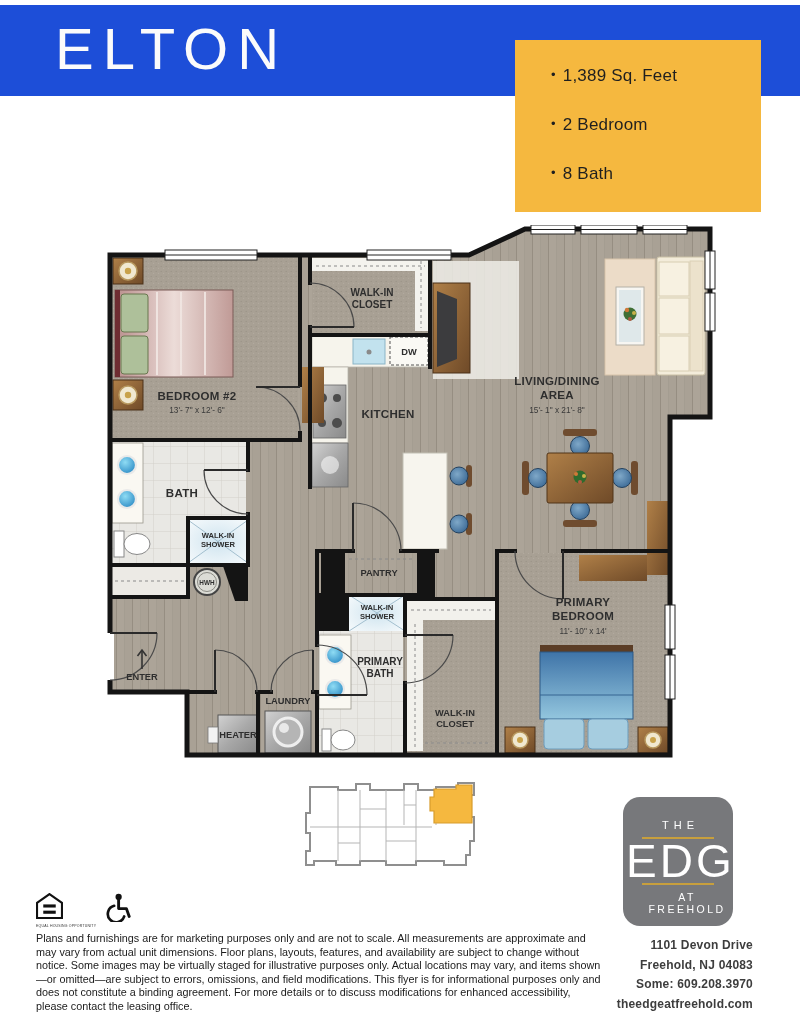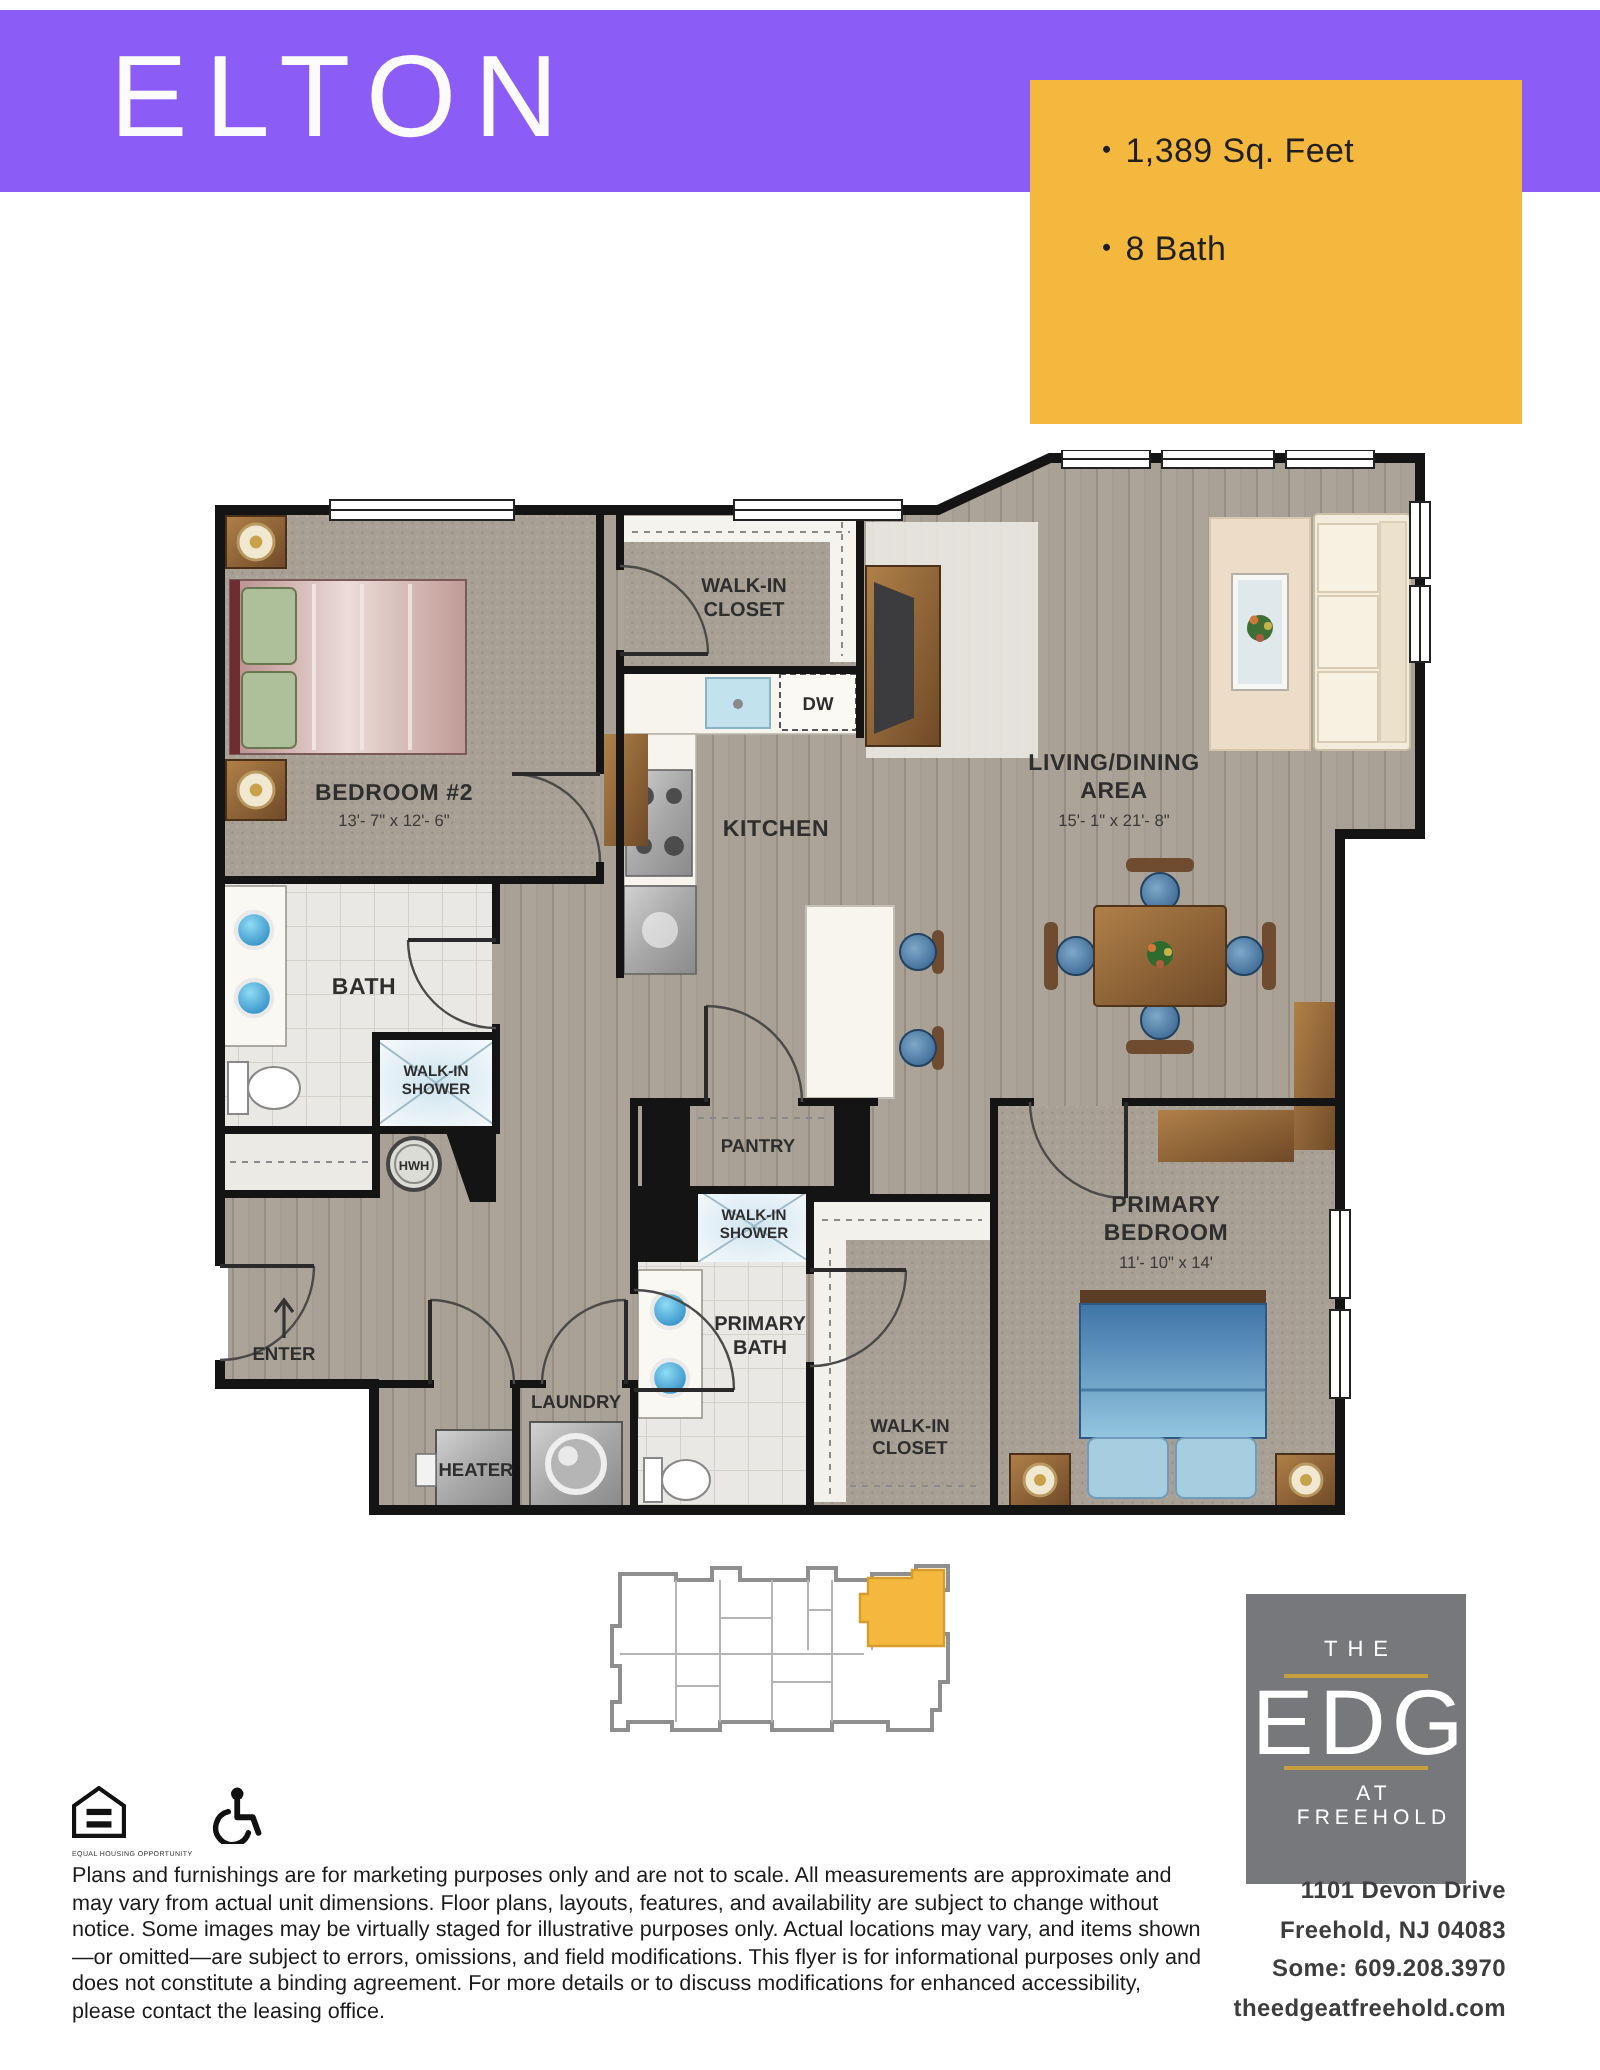--- a/index.html
+++ b/index.html
@@ -1,39 +1,39 @@
 <!DOCTYPE html>
 <html><head>
 <meta charset="utf-8">
 <style>
   html,body{margin:0;padding:0;background:#fff;}
   .page{position:relative;width:800px;height:1035px;background:#fff;overflow:hidden;
         font-family:"Liberation Sans",sans-serif;}
   
-  .banner{position:absolute;left:0;top:5px;width:800px;height:91px;background:#8b5cf6;}
+  .banner{position:absolute;left:0;top:5px;width:800px;height:91px;background:#1d4ed8;}
   .banner h1{margin:0;position:absolute;left:55px;top:9px;font-size:58px;line-height:70px;
              font-weight:300;letter-spacing:9px;color:#fbfbfb;}
   .info-box{position:absolute;left:515px;top:40px;width:246px;height:172px;background:#F5B83F;
             box-sizing:border-box;padding:26px 0 0 36px;}
   .info-box .item{font-size:17px;color:#1f1f1f;font-weight:500;margin-bottom:29px;letter-spacing:.2px;}
   .info-box .dot{font-size:13px;margin-right:7px;position:relative;top:-2px;}
   
   .plan{position:absolute;left:85px;top:225px;}
   svg text{font-family:"Liberation Sans",sans-serif;fill:#2e2e2e;text-anchor:middle;font-weight:bold;}
   .t11{font-size:11.5px;letter-spacing:.3px}
   .t10{font-size:10px}
   .t9{font-size:9.3px}
   .t8{font-size:8.3px;font-weight:normal;fill:#3a3a3a}
   .t7{font-size:7.6px}
   .t6{font-size:6.4px}
   
   .siteplan{position:absolute;left:298px;top:781px;}
   
-  .logo{position:absolute;left:623px;top:797px;width:110px;height:145px;background:#77787b;
-        color:#fff;text-align:center;box-sizing:border-box;padding-top:22px;}
+  .logo{position:absolute;left:623px;top:797px;width:110px;height:129px;background:#77787b;
+        color:#fff;text-align:center;box-sizing:border-box;padding-top:22px;border-radius:17px;}
   .logo .the{font-size:11px;letter-spacing:5px;margin-left:5px;}
   .logo .rule{width:72px;height:2px;background:#c79f3d;margin:6px auto 4px auto;}
   .logo .edge{font-size:46px;font-weight:300;letter-spacing:3px;margin-left:3px;line-height:36px;}
   .logo .rule2{width:72px;height:2px;background:#c79f3d;margin:4px auto 6px auto;}
   .logo .at{font-size:10.5px;letter-spacing:2.5px;margin-left:18px;}
   
   .contact{position:absolute;right:47px;top:936px;text-align:right;color:#3d3d3d;
            font-size:12px;font-weight:bold;line-height:19.5px;letter-spacing:.2px;}
   
   .foot-icons{position:absolute;left:36px;top:893px;display:flex;gap:8px;align-items:flex-start;}
@@ -45,20 +45,21 @@
 <body>
 
 <div class="page">
 
   <div class="banner">
     <h1>ELTON</h1>
   </div>
 
   <div class="info-box">
     <div class="item"><span class="dot">•</span><span>1,389 Sq. Feet</span></div>
+    <div class="item"><span class="dot">•</span><span>2 Bedroom</span></div>
     <div class="item"><span class="dot">•</span><span>8 Bath</span></div>
   </div>
 
   <div class="plan">
   <svg width="690" height="560" viewBox="0 0 690 560">
     <defs>
       <pattern id="wood" width="16" height="90" patternUnits="userSpaceOnUse">
         <rect width="16" height="90" fill="#a9a195"></rect>
         <rect width="8" height="90" fill="#aea69a" opacity="0.7"></rect>
         <line x1="15.5" y1="0" x2="15.5" y2="90" stroke="#968e82" stroke-width="1"></line>

